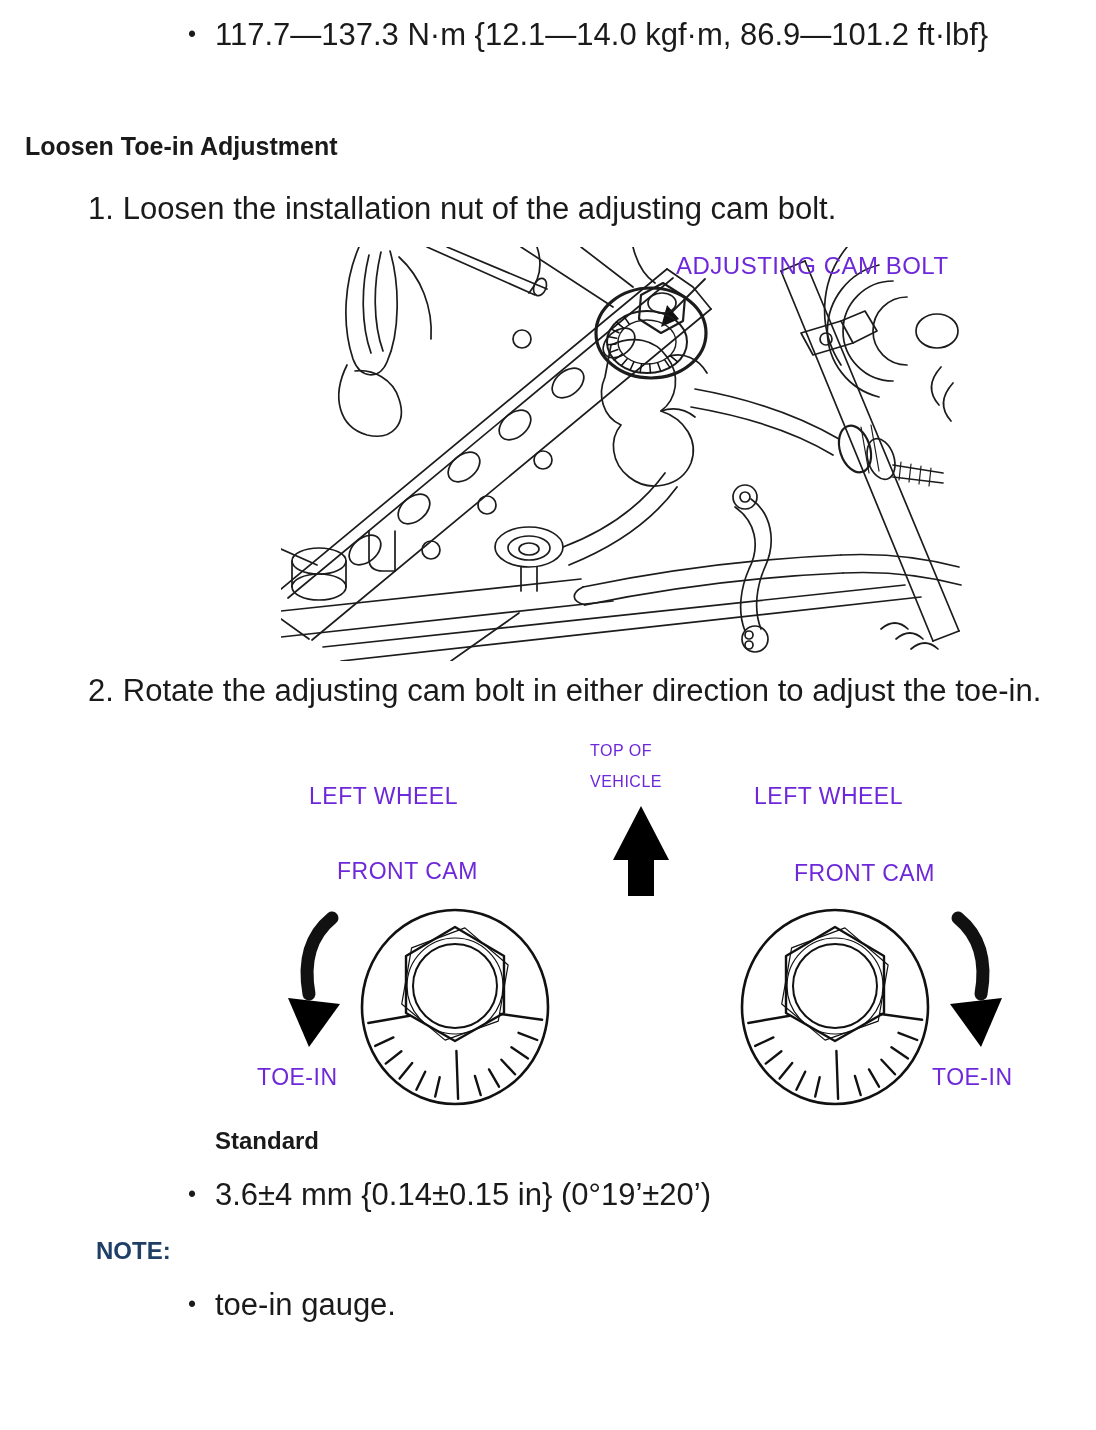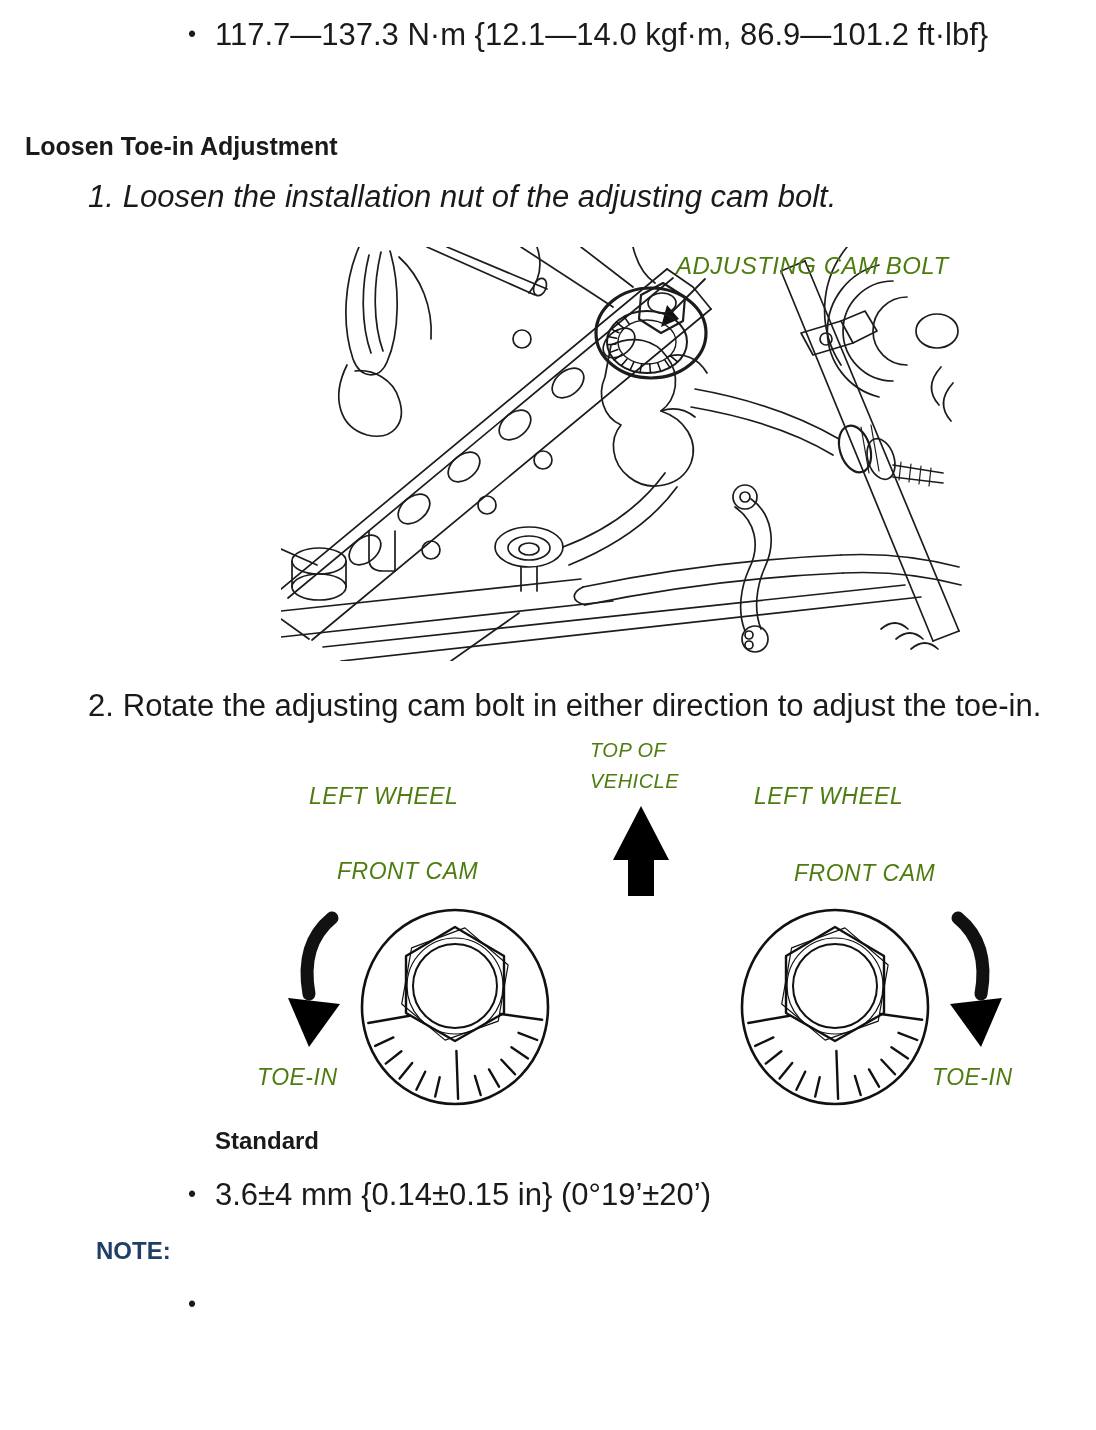--- a/index.html
+++ b/index.html
@@ -7,36 +7,36 @@
     width:1096px;height:1430px;position:relative;overflow:hidden;
     background:#ffffff;color:#1a1a1a;
     font-family:"Liberation Sans", sans-serif;
   }
   .abs{position:absolute;}
   .body-text{font-size:31px;line-height:27px;white-space:nowrap;}
   .bullet-row{display:flex;align-items:flex-start;}
   .bullet-dot{width:27px;font-size:23px;line-height:27px;}
   .h-bold{font-weight:bold;}
   .section-title{font-size:25px;font-weight:bold;white-space:nowrap;}
-  .fig-label{font-size:23px;letter-spacing:.5px;white-space:nowrap;color:#4d7c0f;font-style:italic;}
+  .fig-label{font-size:23px;letter-spacing:.5px;white-space:nowrap;color:#6d28d9;}
   .note-label{font-size:24px;font-weight:bold;margin-left:8px;}
   .step .num{display:inline-block;margin-right:9px;}
   svg{display:block;}
 </style>
 </head>
 <body>
 
 <div class="abs bullet-row" style="left:188px;top:21px;">
   <span class="bullet-dot">•</span>
   <span class="body-text">117.7—137.3 N·m {12.1—14.0 kgf·m, 86.9—101.2 ft·lbf}</span>
 </div>
 
 <div class="abs section-title" style="left:25px;top:132px;">Loosen Toe-in Adjustment</div>
 
-<div class="abs body-text step" style="left:88px;top:183px;font-style:italic;">
+<div class="abs body-text step" style="left:88px;top:195px;">
   <span class="num">1.</span><span>Loosen the installation nut of the adjusting cam bolt.</span>
 </div>
 
 <svg class="abs" style="left:281px;top:247px;" width="684" height="414" viewBox="0 0 684 414" stroke="#1c1c1c" fill="none" stroke-width="1.7" stroke-linecap="round" stroke-linejoin="round">
 
   <g>
     <path d="M0 342 L386 22"></path>
     <path d="M7 351 L392 31"></path>
     <path d="M31 393 L430 62"></path>
     <path d="M0 372 L28 392"></path>
@@ -181,21 +181,21 @@
         <line x1="335.4" y1="75.1" x2="342.3" y2="80.9" stroke="#111" stroke-width="1.5"></line>
         <line x1="343.1" y1="69.6" x2="348.2" y2="77.0" stroke="#111" stroke-width="1.5"></line>
       </g>
     <polygon points="382,36 404,50 402,74 380,86 358,72 360,48" stroke-width="2.2"></polygon>
     <ellipse cx="381" cy="56" rx="14" ry="10"></ellipse>
   </g>
 </svg>
 
 <div class="abs fig-label" style="left:676px;top:252px;font-size:24px;">ADJUSTING CAM BOLT</div>
 
-<div class="abs body-text step" style="left:88px;top:692px;">
+<div class="abs body-text step" style="left:88px;top:677px;">
   <span class="num">2.</span><span>Rotate the adjusting cam bolt in either direction to adjust the toe-in.</span>
 </div>
 
 <svg class="abs" style="left:230px;top:728px;" width="830" height="400" viewBox="0 0 830 400" stroke="#111" fill="none" stroke-width="2.4" stroke-linecap="round" stroke-linejoin="round">
 
   <polygon points="411,78 439,132 424,132 424,168 398,168 398,132 383,132" fill="#000" stroke="none"></polygon>
 
   <g>
     <ellipse cx="225" cy="279" rx="93" ry="97" stroke-width="2.6"></ellipse>
     <polygon points="225,199 274,228 274,285 225,313 176,285 176,228" stroke-width="2.4"></polygon>
@@ -246,21 +246,21 @@
         <line x1="518.3" y1="295.0" x2="559.7" y2="287.7" stroke="#111" stroke-width="2.4"></line>
       </g>
   </g>
 
   <g>
     <path d="M 728 190 Q 760 216 751 266" stroke-width="13"></path>
     <polygon points="772,270 720,276 751,319" fill="#000" stroke="none"></polygon>
   </g>
 </svg>
 
-<div class="abs fig-label" style="left:590px;top:735px;font-size:20px;line-height:31px;">
+<div class="abs fig-label" style="left:590px;top:735px;font-size:16px;line-height:31px;">
   <div>TOP OF</div>
   <div>VEHICLE</div>
 </div>
 <div class="abs fig-label" style="left:309px;top:783px;">LEFT WHEEL</div>
 <div class="abs fig-label" style="left:754px;top:783px;">LEFT WHEEL</div>
 <div class="abs fig-label" style="left:337px;top:858px;">FRONT CAM</div>
 <div class="abs fig-label" style="left:794px;top:860px;">FRONT CAM</div>
 <div class="abs fig-label" style="left:257px;top:1064px;">TOE-IN</div>
 <div class="abs fig-label" style="left:932px;top:1064px;">TOE-IN</div>
 
@@ -269,14 +269,15 @@
 <div class="abs bullet-row" style="left:188px;top:1181px;">
   <span class="bullet-dot">•</span>
   <span class="body-text">3.6±4 mm {0.14±0.15 in} (0°19’±20’)</span>
 </div>
 
 <div class="abs note-label" style="left:88px;top:1237px;color:#1f3f66;">NOTE:</div>
 
 <div class="abs bullet-row" style="left:188px;top:1291px;">
   <span class="bullet-dot">•</span>
   <span class="body-text">
+    <span style="display:block;">toe-in gauge.</span>
   </span>
 </div>
 
 </body></html>

